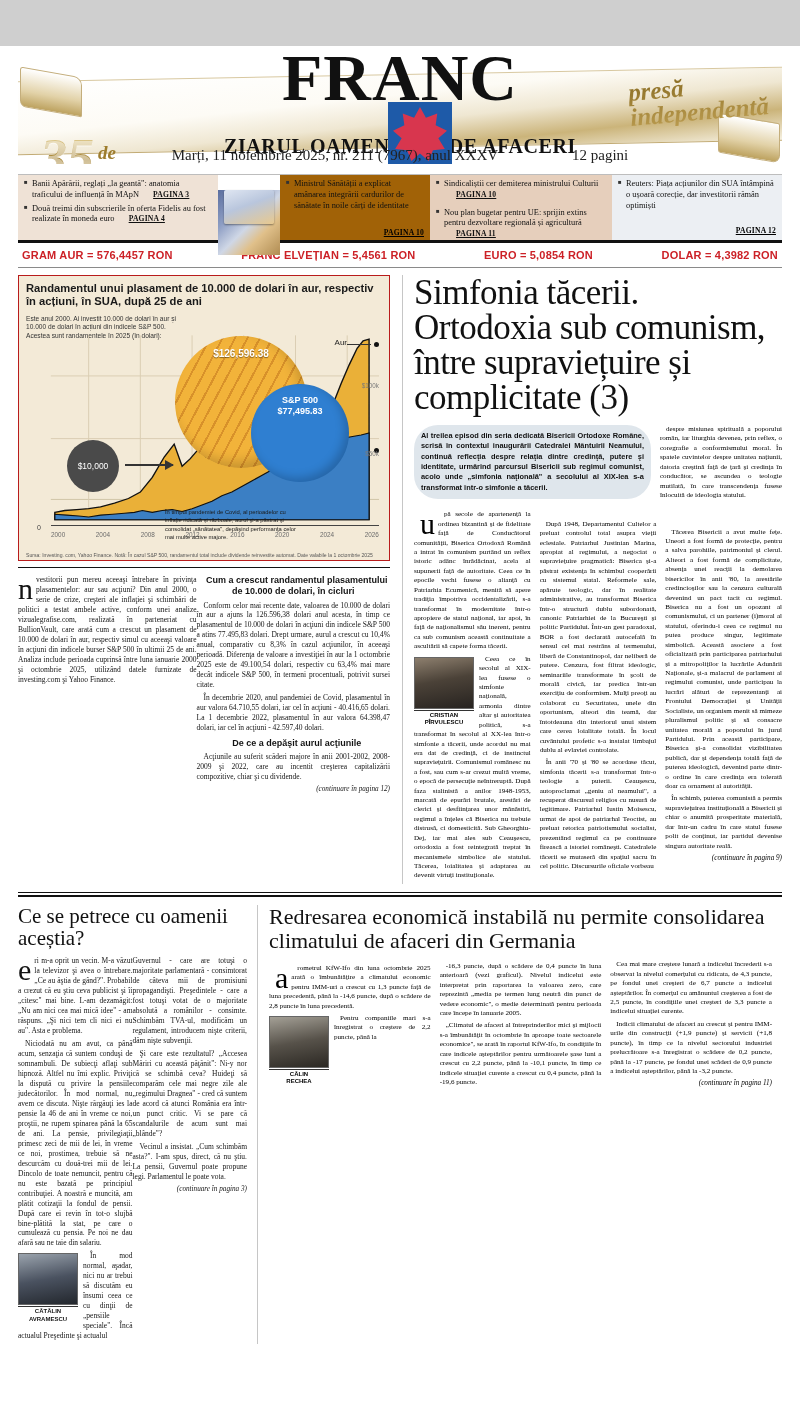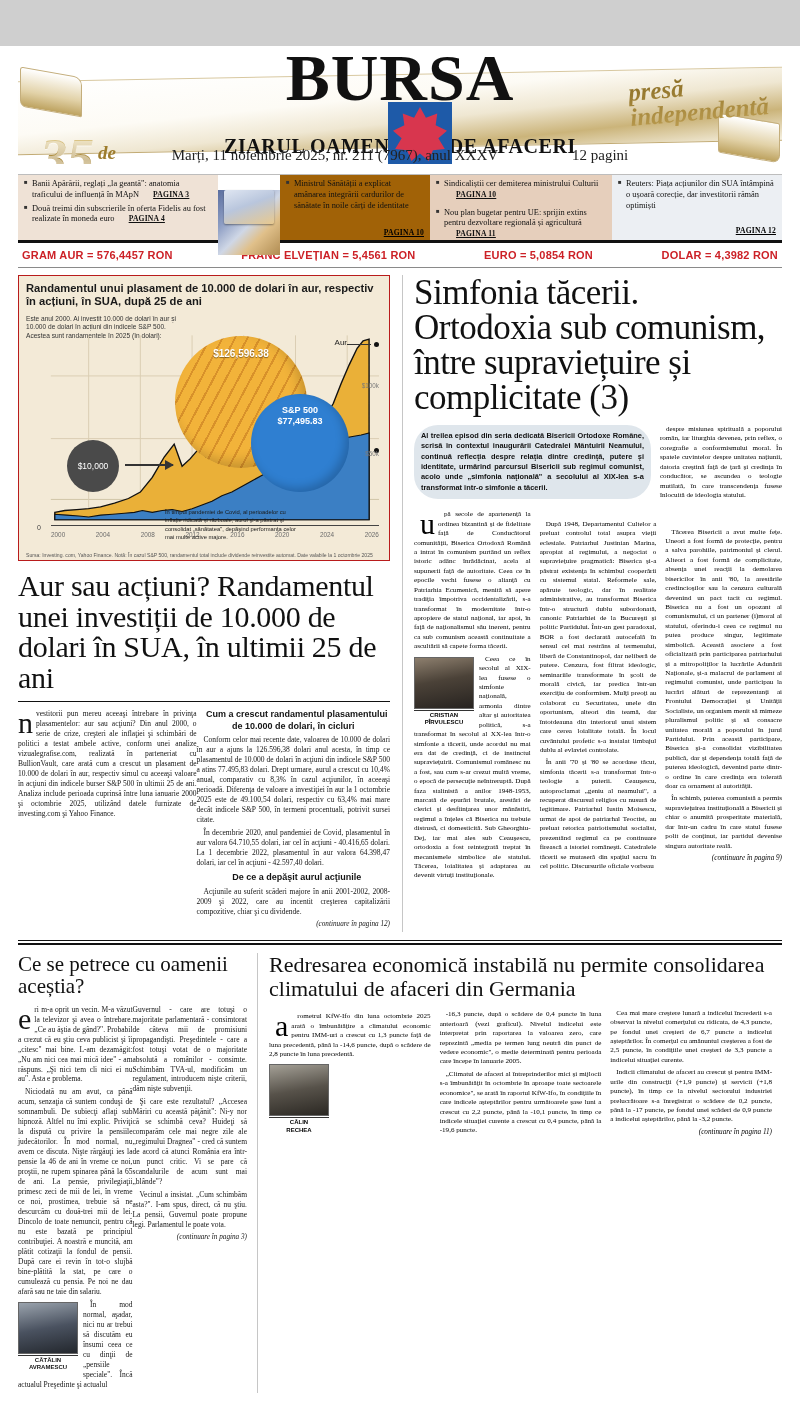--- a/index.html
+++ b/index.html
@@ -133,21 +133,21 @@
     background: #4a4a4a; color: #fff; font-family: "Liberation Sans", sans-serif; font-size: 8.5px;
     display: flex; align-items: center; justify-content: center; z-index: 6; text-align: center;
   }
   .gold-circle {
     position: absolute; left: 150px; top: 8px; width: 132px; height: 132px; border-radius: 50%;
     background: repeating-linear-gradient(118deg,#f2b33a 0 9px,#d8912a 9px 11px), #eab038;
     z-index: 5; box-shadow: inset -6px -6px 12px rgba(0,0,0,.18);
   }
   .gold-val { position:absolute; top:12px; left:0; right:0; text-align:center; font-family:"Liberation Sans",sans-serif; font-weight:700; font-size:10px; color:#fff; text-shadow:0 1px 1px rgba(0,0,0,.45);}
   .sp-circle {
-    position: absolute; left: 226px; top: 66px; width: 98px; height: 98px; border-radius: 50%;
+    position: absolute; left: 226px; top: 56px; width: 98px; height: 98px; border-radius: 50%;
     background: #2f7fd1; z-index: 7; box-shadow: inset -4px -4px 10px rgba(0,0,0,.2);
   }
   .sp-lbl { position:absolute; top:11px; left:0; right:0; text-align:center; font-family:"Liberation Sans",sans-serif; font-weight:700; font-size:9px; color:#fff; line-height:1.25;}
   .arrow-line { position:absolute; left:100px; top:136px; width:48px; height:2px; background:#333; z-index:6;}
   .arrow-line::after{content:"";position:absolute;right:-1px;top:-4px;border-left:9px solid #333;border-top:5px solid transparent;border-bottom:5px solid transparent;}
   .aur-label { position:absolute; right:36px; top:10px; font-family:"Liberation Sans",sans-serif; font-size:8px; color:#222;}
   .aur-lead { position:absolute; right:12px; top:16px; width:24px; height:1px; background:#333;}
   .dot-end { position:absolute; right:2px; top:12px; width:9px; height:9px; border-radius:50%; background:#111; border:2px solid #f3ead7;}
   .dot-end2 { position:absolute; right:2px; top:118px; width:9px; height:9px; border-radius:50%; background:#111; border:2px solid #f3ead7;}
   .note-box { position: absolute; left: 140px; top: 180px; width: 135px; font-family:"Liberation Sans",sans-serif; font-size:5.8px; line-height:1.45; color:#1a1a1a; z-index:8;}
@@ -213,21 +213,21 @@
 
     <div class="anniv">
       <span class="num">35</span>
       <span class="words">
         <span style="display:block">de</span>
         <span style="display:block">ani</span>
       </span>
     </div>
 
     <div class="logo-wrap">
-      <div class="logo">BURSA</div>
+      <div class="logo">FRANC</div>
       <div class="subtitle">ZIARUL OAMENILOR DE AFACERI</div>
     </div>
     <div class="emblem">
         <div class="star"></div>
       </div>
 
     <div class="presa">
       <span style="display:block">presă</span>
       <span style="display:block">independentă</span>
     </div>
@@ -340,21 +340,20 @@
             <span>2012</span>
             <span>2016</span>
             <span>2020</span>
             <span>2024</span>
             <span>2026</span>
           </div>
         </div>
         <div class="src">Sursa: Investing. com, Yahoo Finance.   Notă: În cazul S&amp;P 500, randamentul total include dividende reinvestite automat. Date valabile la 1 octombrie 2025</div>
       </div>
 
-      <div class="hl-left">Aur sau acțiuni? Randamentul unei investiții de 10.000 de dolari în SUA, în ultimii 25 de ani</div>
       <div class="rule-thin"></div>
 
       <div class="cols2">
         <div class="col" style="width:48%">
           <p class="dropcap noind">nvestitorii pun mereu aceeaşi întrebare în privinţa plasamentelor: aur sau acţiuni? Din anul 2000, o serie de crize, creşteri ale inflaţiei şi schimbări de politici a testat ambele active, conform unei analize vizualegrafise.com, realizată în parteneriat cu BullionVault, care arată cum a crescut un plasament de 10.000 de dolari în aur, respectiv simul cu aceeaşi valoare în acţiuni din indicele burser S&amp;P 500 în ultimii 25 de ani. Analiza include perioada cuprinsă între luna ianuarie 2000 şi octombrie 2025, utilizând datele furnizate de investing.com şi Yahoo Finance.</p>
         </div>
         <div class="col" style="width:52%">
           <p class="subhead">Cum a crescut randamentul plasamentului de 10.000 de dolari, în cicluri</p>
           <p>Conform celor mai recente date, valoarea de 10.000 de dolari în aur a ajuns la 126.596,38 dolari anul acesta, în timp ce plasamentul de 10.000 de dolari în acţiuni din indicele S&amp;P 500 a atins 77.495,83 dolari. Drept urmare, aurul a crescut cu 10,4% anual, comparativ cu 8,3% în cazul acţiunilor, în aceeaşi perioadă. Diferenţa de valoare a investiţiei în aur la 1 octombrie 2025 este de 49.100,54 dolari, respectiv cu 63,4% mai mare decât indicele S&amp;P 500, în termeni procentuali, potrivit sursei citate.</p>
           <p>În decembrie 2020, anul pandemiei de Covid, plasamentul în aur valora 64.710,55 dolari, iar cel în acţiuni - 40.416,65 dolari. La 1 decembrie 2022, plasamentul în aur valora 64.398,47 dolari, iar cel în acţiuni - 42.597,40 dolari.</p>
@@ -428,20 +427,21 @@
     <div class="low-right">
       <div class="hl-sec2">Redresarea economică instabilă nu permite consolidarea climatului de afaceri din Germania</div>
       <div class="r-cols">
         <div class="r-col">
           <p class="dropcap noind">arometrul KfW-Ifo din luna octombrie 2025 arată o îmbunătăţire a climatului economic pentru IMM-uri a crescut cu 1,3 puncte faţă de luna precedentă, până la -14,6 puncte, după o scădere de 2,8 puncte în luna precedentă.</p>
           <div class="portrait p3"></div>
           <div class="pcap">
             <span style="display:block">CĂLIN</span>
             <span style="display:block">RECHEA</span>
           </div>
+          <p>Pentru companiile mari s-a înregistrat o creştere de 2,2 puncte, până la</p>
         </div>
         <div class="r-col">
           <p class="noind">-16,3 puncte, după o scădere de 0,4 puncte în luna anterioară (vezi graficul). Nivelul indicelui este interpretat prin raportarea la valoarea zero, care reprezintă „media pe termen lung neutră din punct de vedere economic", o medie determinată pentru perioada care începe în ianuarie 2005.</p>
           <p>„Climatul de afaceri al întreprinderilor mici şi mijlocii s-a îmbunătăţit în octombrie în aproape toate sectoarele economice", se arată în raportul KfW-Ifo, în condiţiile în care indicele aşteptărilor pentru următoarele şase luni a crescut cu 2,2 puncte, până la -10,1 puncte, în timp ce indicele situaţiei curente a crescut cu 0,4 puncte, până la -19,6 puncte.</p>
         </div>
         <div class="r-col">
           <p class="noind">Cea mai mare creştere lunară a indicelui încrederii s-a observat la nivelul comerţului cu ridicata, de 4,3 puncte, pe fondul unei creşteri de 6,7 puncte a indicelui aşteptărilor. În comerţul cu amănuntul creşterea a fost de 2,5 puncte, în condiţiile unei creşteri de 3,3 puncte a indicelui situaţiei curente.</p>
           <p>Indicii climatului de afaceri au crescut şi pentru IMM-urile din construcţii (+1,9 puncte) şi servicii (+1,8 puncte), în timp ce la nivelul sectorului industriei prelucrătoare s-a înregistrat o scădere de 0,2 puncte, până la -17 puncte, pe fondul unei scăderi de 0,9 puncte a indicelui aşteptărilor, până la -3,2 puncte.</p>
           <p class="cont">(continuare în pagina 11)</p>
         </div>

